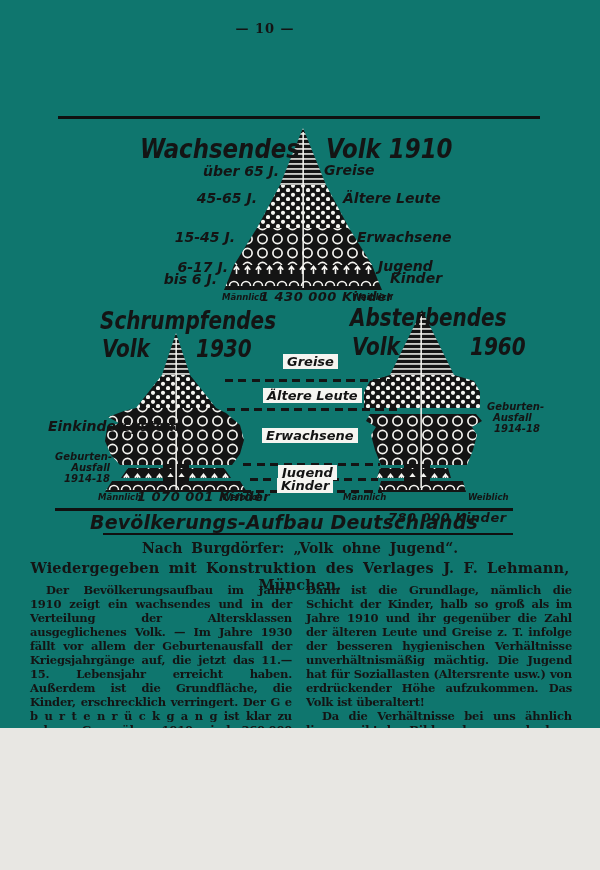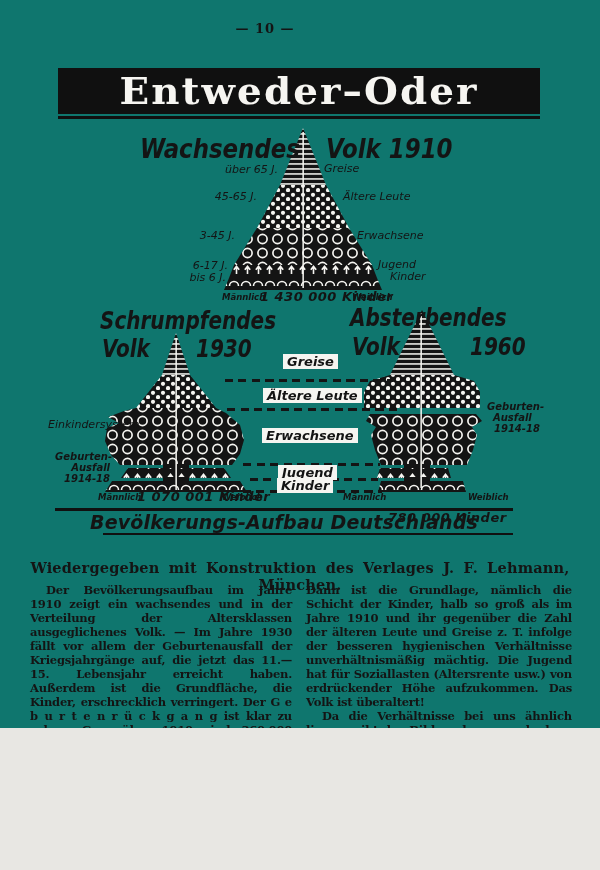--- a/index.html
+++ b/index.html
@@ -15,21 +15,21 @@
   .banner{top:68px;left:58px;width:482px;height:46px;background:#101010;
     display:flex;align-items:center;justify-content:center;}
   .banner span{color:#f6f5f1;font-family:"DejaVu Serif",serif;font-weight:bold;
     font-size:37px;letter-spacing:2px;transform:scaleX(1.05);white-space:nowrap;}
   .banner-rule{top:116px;left:58px;width:482px;height:2.6px;background:#101010;}
   
   .fig-title{font-style:italic;font-weight:bold;white-space:nowrap;transform-origin:left top;}
   .t1910{font-size:26px;transform:scaleX(0.88);}
   .t3060{font-size:25px;transform:scaleX(0.80);}
   
-  .lbl{font-style:italic;font-weight:normal;font-size:11px;white-space:nowrap;}
+  .lbl{font-style:italic;font-weight:bold;font-size:14px;white-space:nowrap;}
   .lbl-r{text-align:right;}
   .cap-s{font-weight:bold;font-size:8.5px;font-style:italic;white-space:nowrap;}
   .cap-n{font-weight:bold;font-style:italic;font-size:13px;white-space:nowrap;letter-spacing:0.5px;}
   .geb{font-style:italic;font-weight:bold;font-size:10px;line-height:11px;white-space:nowrap;}
   .mid{font-style:italic;font-weight:bold;font-size:13px;white-space:nowrap;
        background:#f6f5f1;padding:0 4px;z-index:3;}
   .dash{height:2.6px;z-index:1;
     background:repeating-linear-gradient(90deg,#141414 0 8px,transparent 8px 13.5px);}
   
   .rule-thick{top:508px;left:55px;width:458px;height:3.4px;background:#101010;}
@@ -49,23 +49,20 @@
   .col p.indent{text-indent:16px;}
   .end-rule{top:847px;left:230px;width:92px;height:2.4px;background:#141414;}
   svg{display:block;}
 </style>
 </head>
 <body>
 
 <div class="page">
 
   <div class="abs page-number">— 10 —</div>
-  <div class="abs banner">
-    <span>Entweder–Oder</span>
-  </div>
   <div class="abs banner-rule"></div>
 
   <svg class="abs" style="left:0;top:120px;" width="600" height="390" viewBox="0 0 600 390">
     <defs>
       <pattern id="stripes" width="6" height="5" patternUnits="userSpaceOnUse">
         <rect width="6" height="5" fill="#141414"></rect>
           <rect y="3.2" width="6" height="1.5" fill="#f6f5f1"></rect>
       </pattern>
       <pattern id="dots" width="10" height="9" patternUnits="userSpaceOnUse">
         <rect width="10" height="9" fill="#141414"></rect>
@@ -118,25 +115,25 @@
     </g>
   </svg>
 
   <div class="abs fig-title t1910" style="left:140px;top:134px;">Wachsendes</div>
   <div class="abs fig-title t1910" style="left:326px;top:134px;">Volk 1910</div>
 
   <div class="abs lbl lbl-r" style="left:203px;top:163px;width:75px;">über 65 J.</div>
   <div class="abs lbl" style="left:324px;top:162px;">Greise</div>
   <div class="abs lbl lbl-r" style="left:185px;top:190px;width:72px;">45-65 J.</div>
   <div class="abs lbl" style="left:343px;top:190px;">Ältere Leute</div>
-  <div class="abs lbl lbl-r" style="left:165px;top:229px;width:70px;">3-45 J.</div>
+  <div class="abs lbl lbl-r" style="left:165px;top:229px;width:70px;">15-45 J.</div>
   <div class="abs lbl" style="left:357px;top:229px;">Erwachsene</div>
   <div class="abs lbl lbl-r" style="left:160px;top:259px;width:68px;">6-17 J.</div>
   <div class="abs lbl" style="left:378px;top:258px;">Jugend</div>
-  <div class="abs lbl lbl-r" style="left:156px;top:271px;width:70px;">bis 6 J.</div>
+  <div class="abs lbl lbl-r" style="left:147px;top:271px;width:70px;">bis 6 J.</div>
   <div class="abs lbl" style="left:390px;top:270px;">Kinder</div>
 
   <div class="abs cap-s" style="left:222px;top:292px;">Männlich</div>
   <div class="abs cap-n" style="left:260px;top:289px;">1 430 000 Kinder</div>
   <div class="abs cap-s" style="left:352px;top:292px;">Weiblich</div>
 
   <div class="abs fig-title t3060" style="left:100px;top:306px;">Schrumpfendes</div>
   <div class="abs fig-title t3060" style="left:102px;top:334px;">Volk</div>
   <div class="abs fig-title t3060" style="left:196px;top:334px;">1930</div>
 
@@ -169,20 +166,21 @@
 
   <div class="abs mid" style="left:283px;top:354px;">Greise</div>
   <div class="abs mid" style="left:263px;top:388px;">Ältere Leute</div>
   <div class="abs mid" style="left:262px;top:428px;">Erwachsene</div>
   <div class="abs mid" style="left:278px;top:465px;">Jugend</div>
   <div class="abs mid" style="left:277px;top:478px;">Kinder</div>
 
   <div class="abs rule-thick"></div>
   <div class="abs headline">Bevölkerungs-Aufbau Deutschlands</div>
   <div class="abs rule-thin"></div>
+  <div class="abs subline">Nach Burgdörfer: „Volk ohne Jugend“.</div>
   <div class="abs credit">Wiedergegeben mit Konstruktion des Verlages J. F. Lehmann, München.</div>
 
   <div class="abs col col-left">
     <p class="indent">Der Bevölkerungsaufbau im Jahre 1910 zeigt ein wachsendes und in der Verteilung der Altersklassen ausgeglichenes Volk. — Im Jahre 1930 fällt vor allem der Geburtenausfall der Kriegsjahrgänge auf, die jetzt das 11.—15. Lebensjahr erreicht haben. Außerdem ist die Grundfläche, die Kinder, erschrecklich verringert. Der G e b u r t e n r ü c k g a n g ist klar zu sehen. Gegenüber 1910 sind 360.000 Kinder weniger geboren worden! Auf der Seite der Männer unterbricht eine deutliche Kerbe zwischen dem 35. und 45. Lebensjahre den geraden Anstieg der Pyramide — die K r i e g s v e r l u s t e 1914—1918! — Wie wird aber der Altersaufbau im Jahre 1960 aussehen?! Wenn der Geburtenrückgang weiter anhält wie bisher, dann ist der letzte Teil unserer Darstellung keine bloße Konstruktion!</p>
   </div>
   <div class="abs col col-right">
     <p>Dann ist die Grundlage, nämlich die Schicht der Kinder, halb so groß als im Jahre 1910 und ihr gegenüber die Zahl der älteren Leute und Greise z. T. infolge der besseren hygienischen Verhältnisse unverhältnismäßig mächtig. Die Jugend hat für Soziallasten (Altersrente usw.) von erdrückender Höhe aufzukommen. Das Volk ist überaltert!</p>
     <p class="indent">Da die Verhältnisse bei uns ähnlich liegen, gibt das Bild auch uns zu denken. Das Zwei- und Einkindersystem der modernen Ehen bringt der Jugend in ihrer Gesamtheit keine besseren Lebensbedingungen. Uns Familienforschern liegt die Erhaltung der Familie und die Wohlfahrt der kommenden Geschlechter naturgemäß am Herzen. Daher wird die vorstehende Notiz gewiß unsere Leser interessieren.</p>
   </div>
 

